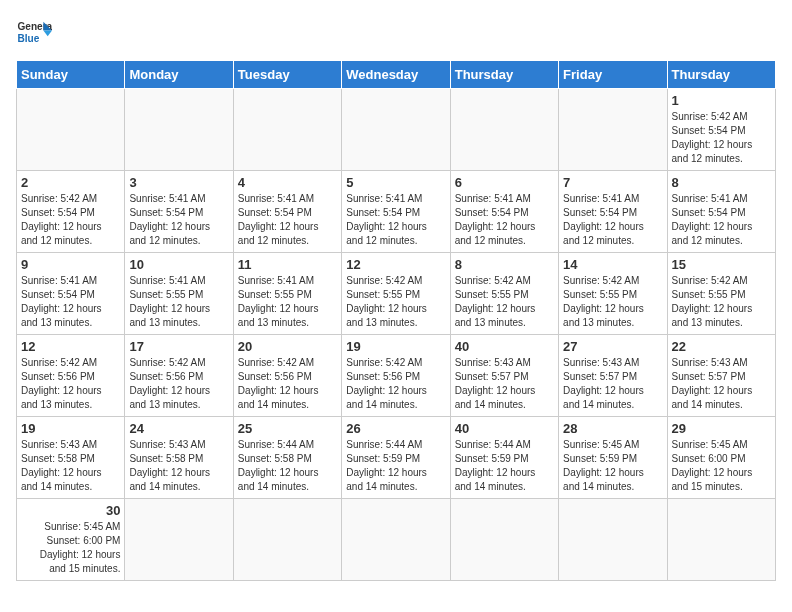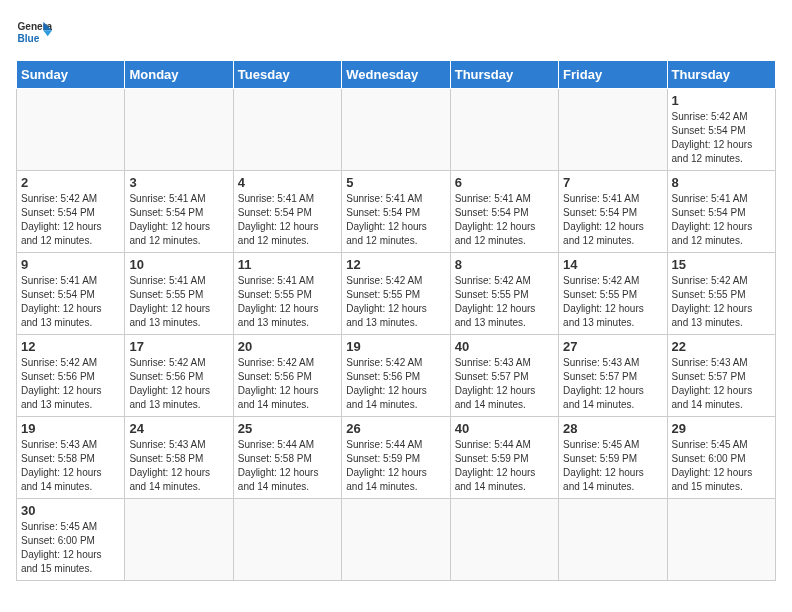--- a/index.html
+++ b/index.html
@@ -69,20 +69,21 @@
     .day-info {
       color: #333;
       font-size: 10px;
       line-height: 1.4;
     }
     .empty {
       background: #f9f9f9;
     }
     .last-row td {
       border-bottom: 1px solid #ccc;
+      text-align: right;
     }
   </style>
 </head>
 <body>
 
 <div class="header-area">
   <div class="logo">
     <svg class="logo-icon" viewBox="0 0 50 50">
       <text x="2" y="20" font-size="14" fill="#333" font-family="Arial" font-weight="bold">General</text>
       <text x="2" y="36" font-size="14" fill="#1a6cb5" font-family="Arial" font-weight="bold">Blue</text>

